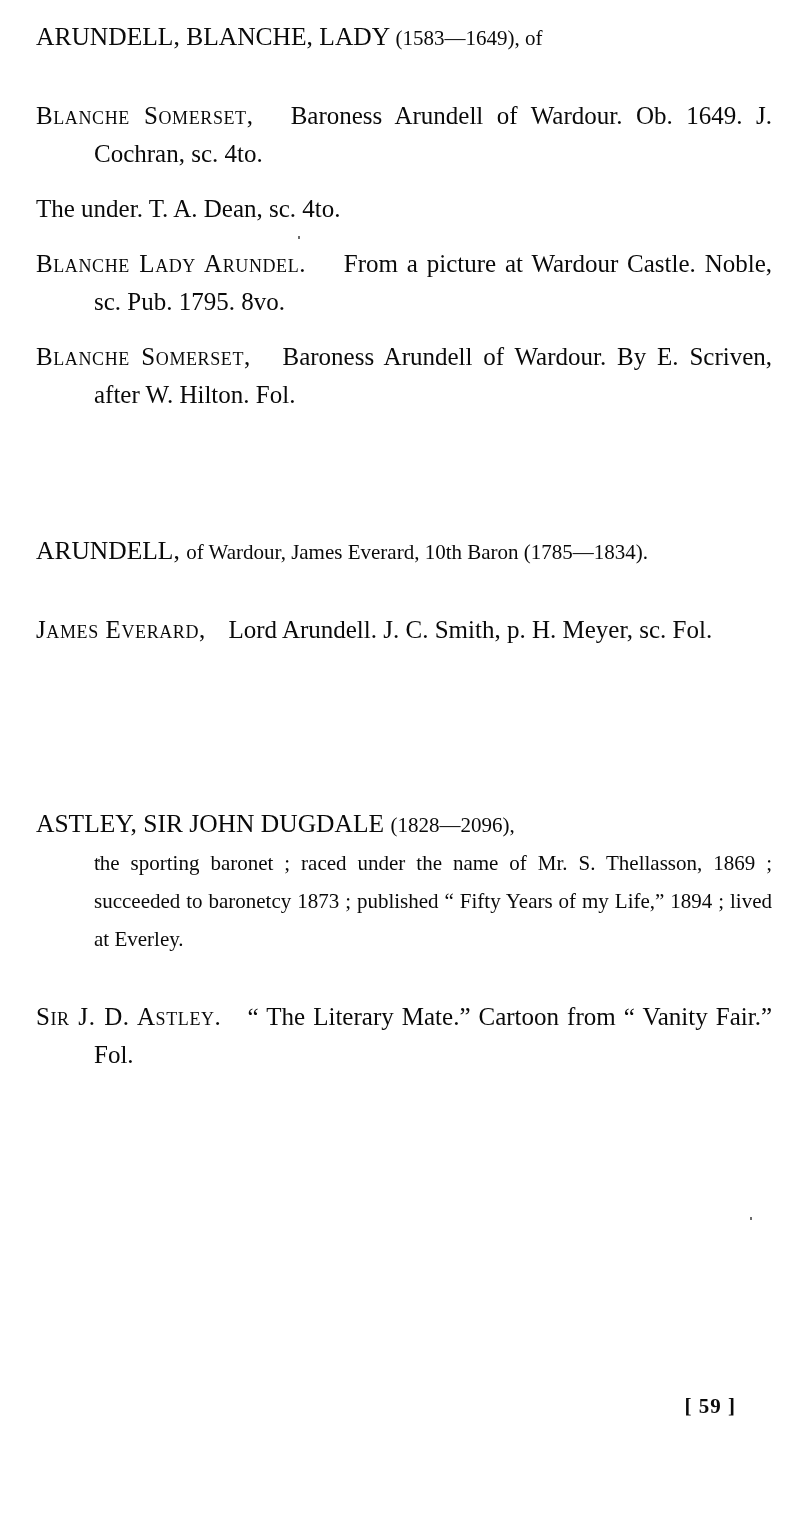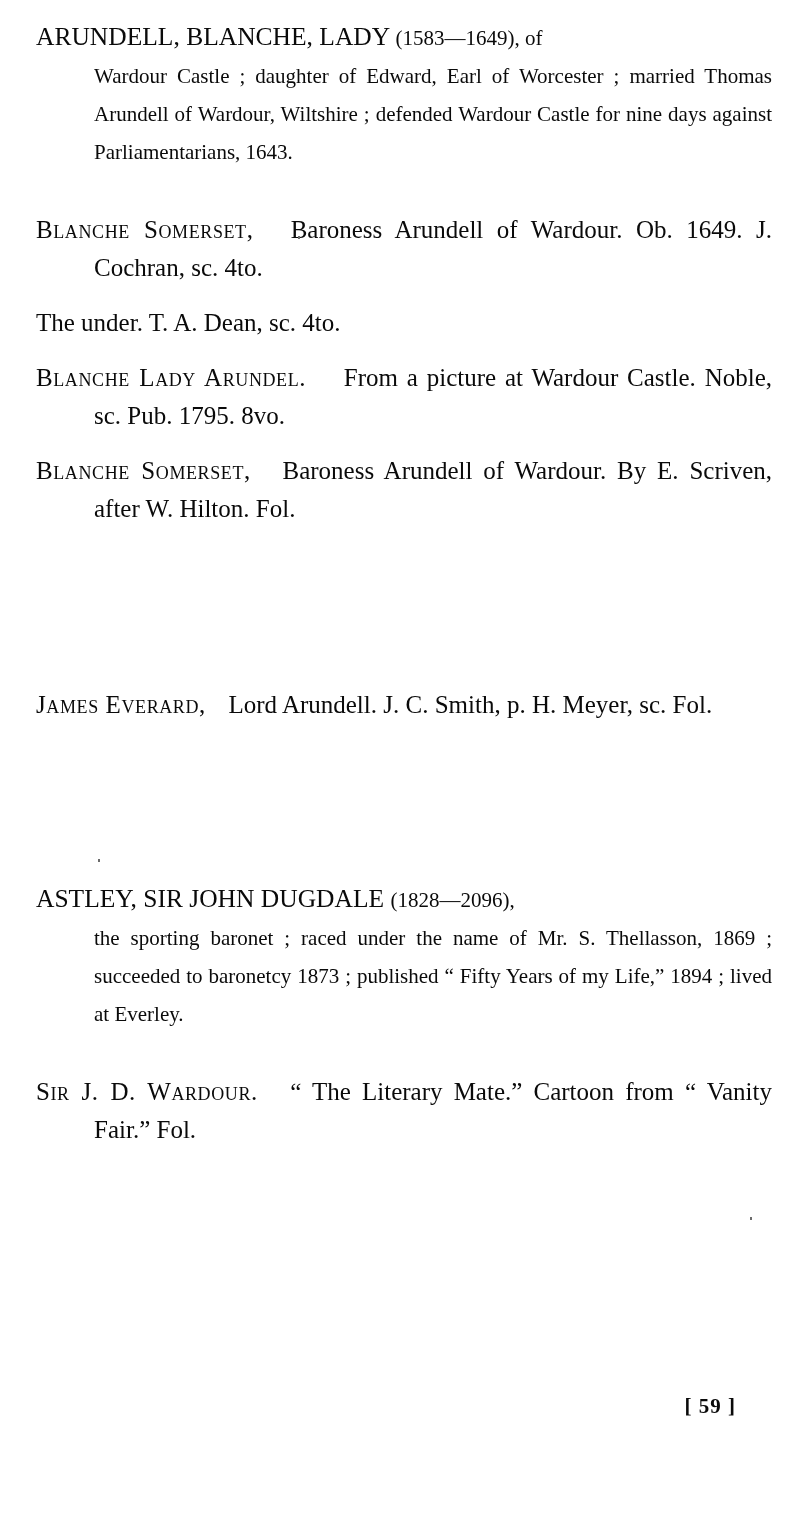--- a/index.html
+++ b/index.html
@@ -105,21 +105,20 @@
 <body>
 
 <div class="page">
   <div class="content">
 
     <div class="entry">
       <p class="hang big">
         <span class="headword">ARUNDELL, BLANCHE, LADY</span>
         <span class="dates rest">(1583—1649), of</span>
       </p>
-      <p class="entry-body">Wardour Castle ; daughter of Edward, Earl of Worcester ; married Thomas Arundell of Wardour, Wiltshire ; defended Wardour Castle for nine days against Parliamentarians, 1643.</p>
 
       <div class="gap-md"></div>
 
       <p class="item">
         <span class="sc">Blanche Somerset,</span>
         <span class="sp"></span>
         <span>Baroness Arundell of Wardour. Ob. 1649.   J. Cochran, sc.   4to.</span>
       </p>
 
       <p class="item">
@@ -136,20 +135,24 @@
         <span class="sc">Blanche Somerset,</span>
         <span class="sp"></span>
         <span>Baroness Arundell of Wardour. By E. Scriven, after W. Hilton.   Fol.</span>
       </p>
     </div>
 
     <div class="gap-xl"></div>
     <div class="gap-md"></div>
 
     <div class="entry">
+      <p class="hang big">
+        <span class="headword">ARUNDELL,</span>
+        <span class="rest">of Wardour, James Everard, 10th Baron (1785—1834).</span>
+      </p>
 
       <div class="gap-md"></div>
 
       <p class="item noindent-last">
         <span class="sc">James Everard,</span>
         <span class="sp"></span>
         <span>Lord Arundell.   J. C. Smith, p. H. Meyer, sc.   Fol.</span>
       </p>
     </div>
 
@@ -159,21 +162,21 @@
     <div class="entry">
       <p class="hang big">
         <span class="headword">ASTLEY, SIR JOHN DUGDALE</span>
         <span class="dates rest">(1828—2096),</span>
       </p>
       <p class="entry-body">the sporting baronet ; raced under the name of Mr. S. Thellasson, 1869 ; succeeded to baronetcy 1873 ; published “ Fifty Years of my Life,” 1894 ; lived at Everley.</p>
 
       <div class="gap-md"></div>
 
       <p class="item noindent-last">
-        <span class="sc">Sir J. D. Wardour.</span>
+        <span class="sc">Sir J. D. Astley.</span>
         <span class="sp"></span>
         <span>“ The Literary Mate.”   Cartoon from “ Vanity Fair.”   Fol.</span>
       </p>
     </div>
 
     <div class="pagenum">[ 59 ]</div>
 
     <span class="speck" style="left:262px; top:218px;"></span>
     <span class="speck" style="left:62px; top:841px;"></span>
     <span class="speck" style="left:714px; top:1199px;"></span>

